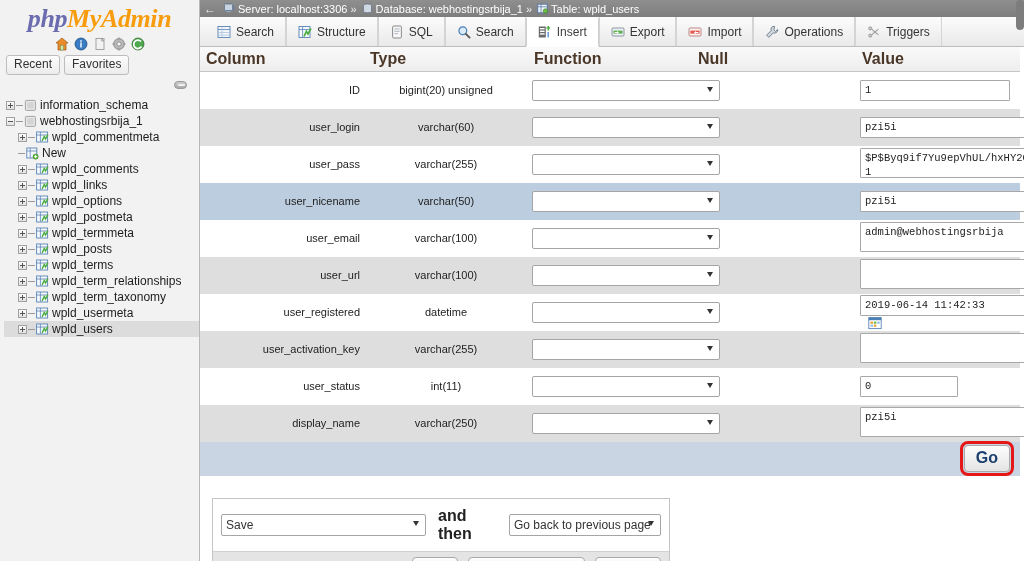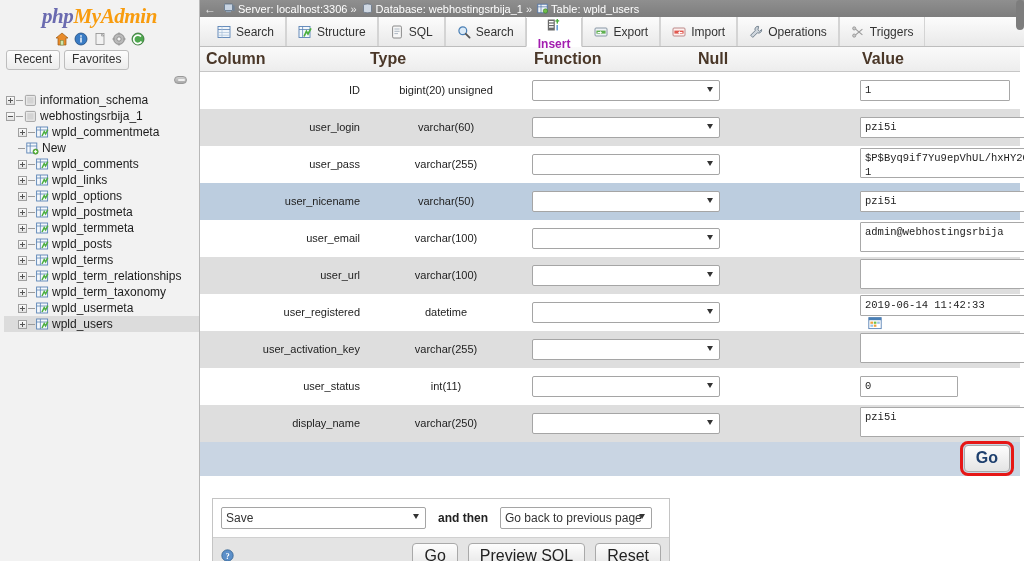--- a/index.html
+++ b/index.html
@@ -19,21 +19,21 @@
     width: 200px; height: 561px;
     background: #f2f2f2;
     border-right: 1px solid #b8b8b8;
     position: relative;
     flex: 0 0 200px;
   }
   .pma-logo {
     text-align: center;
     padding: 6px 0 2px 0;
     font-family: "Liberation Serif", serif;
-    font-size: 21px;
+    font-size: 26px;
     font-style: italic;
     font-weight: bold;
     letter-spacing: -0.4px;
     line-height: 1;
   }
   .pma-logo .php { color: #6b6bb0; }
   .pma-logo .my { color: #f89c0e; }
   .pma-logo .admin { color: #f89c0e; }
   .nav-icons {
     display: flex; justify-content: center; gap: 5px;
@@ -116,28 +116,27 @@
     height: 29px; padding: 0 11px;
     border-left: 1px solid #d4d4d4;
     border-right: 1px solid #d4d4d4;
     font-size: 12px; color: #333;
     background: transparent;
     position: relative;
   }
   .tab:first-child { border-left: none; }
   .tab.active {
     background: #fff;
-    color: #a21caf;
-    font-weight: bold;
+    color: #404040;
+    font-weight: normal;
     border-left: 1px solid #cfcfcf;
     border-right: 1px solid #cfcfcf;
     border-bottom: 1px solid #fff;
     margin-bottom: -1px;
     z-index: 2;
-    flex-direction: column;
   }
   .tab .tico { width: 14px; height: 14px; flex:0 0 14px; }
 
   
   #insert-area { padding: 0; }
   table.insert {
     width: 820px;
     border-collapse: collapse;
     table-layout: fixed;
   }
@@ -243,21 +242,21 @@
     background: #fff;
   }
   select.bsel {
     height: 22px; font-size: 12px;
     border: 1px solid #a5a5a5; background:#fff; color:#333;
     border-radius: 2px; padding-left: 4px;
     appearance:none; -webkit-appearance:none;
   }
   .sel-save { width: 205px; }
   .sel-after { width: 152px; }
-  .andthen { font-weight: bold; font-size: 12px; color:#222; }
+  .andthen { font-weight: bold; font-size: 16px; color:#222; }
   .brow2 {
     display: flex; align-items: center;
     background: #e4e4e4;
     border-top: 1px solid #d0d0d0;
     padding: 5px 8px 6px 8px;
     gap: 10px;
   }
   .brow2 .spacer { flex: 1 1 auto; }
   .help-ico { width: 13px; height: 13px; display:block; }
 

